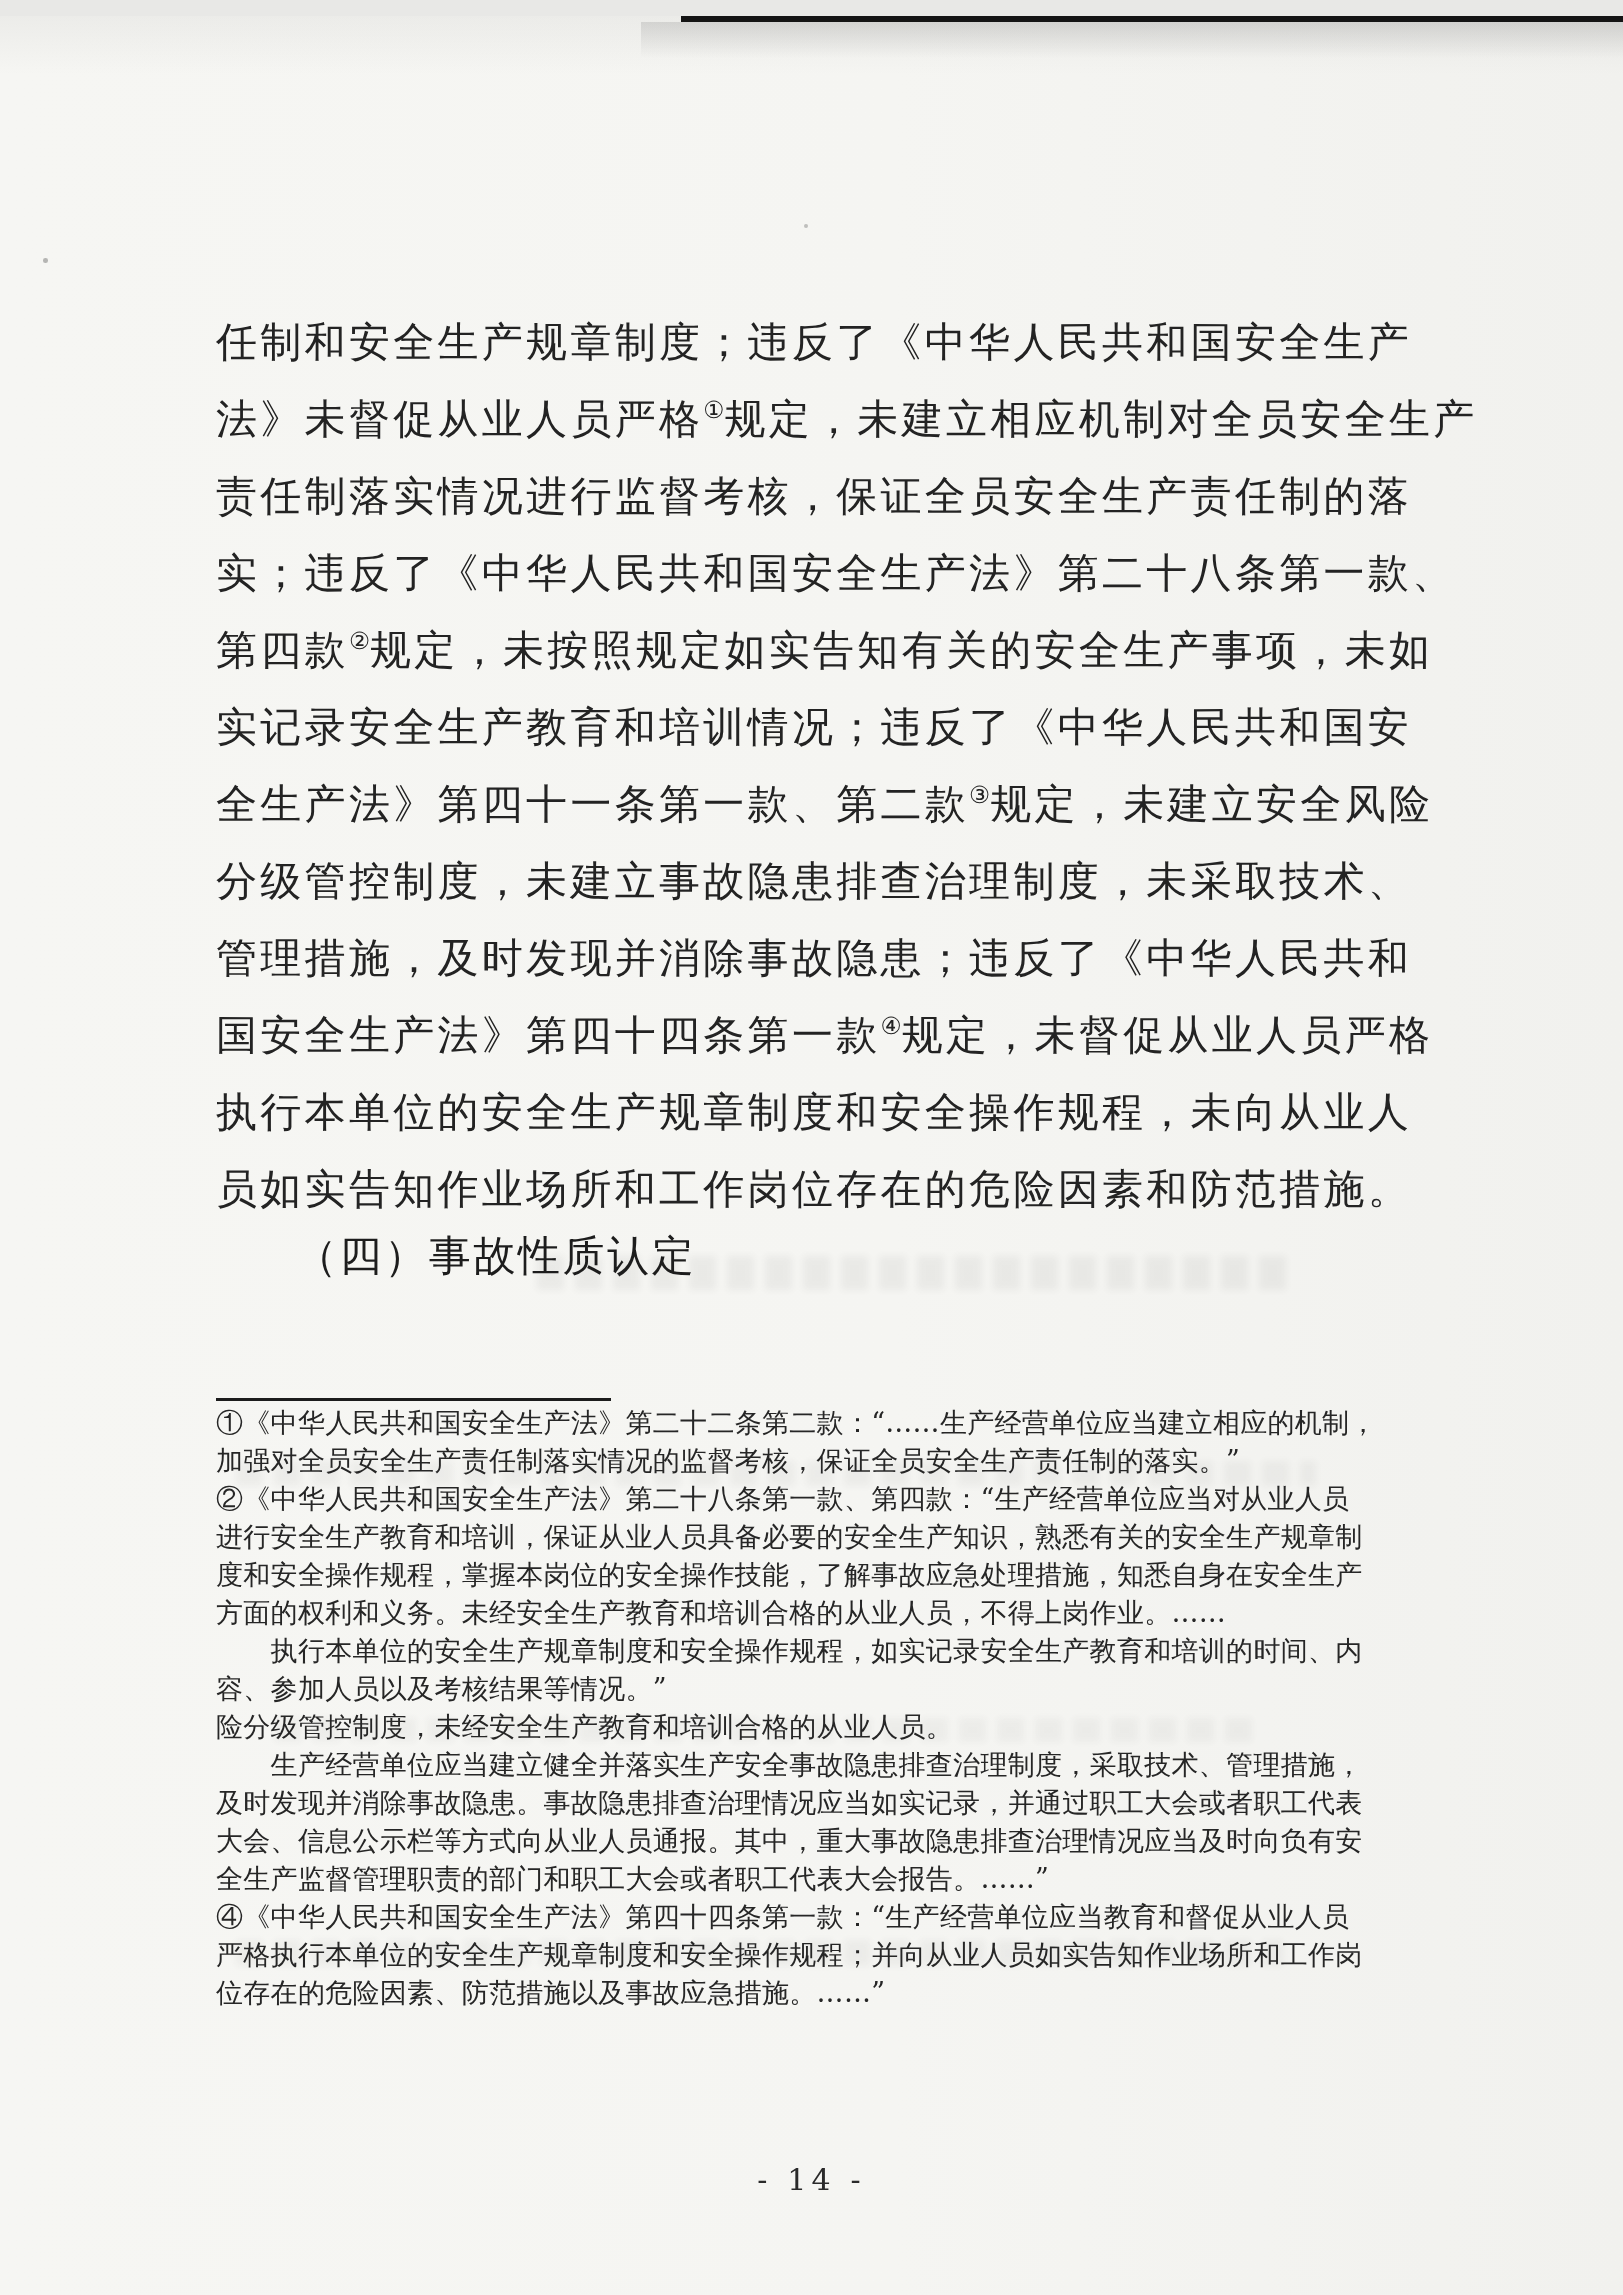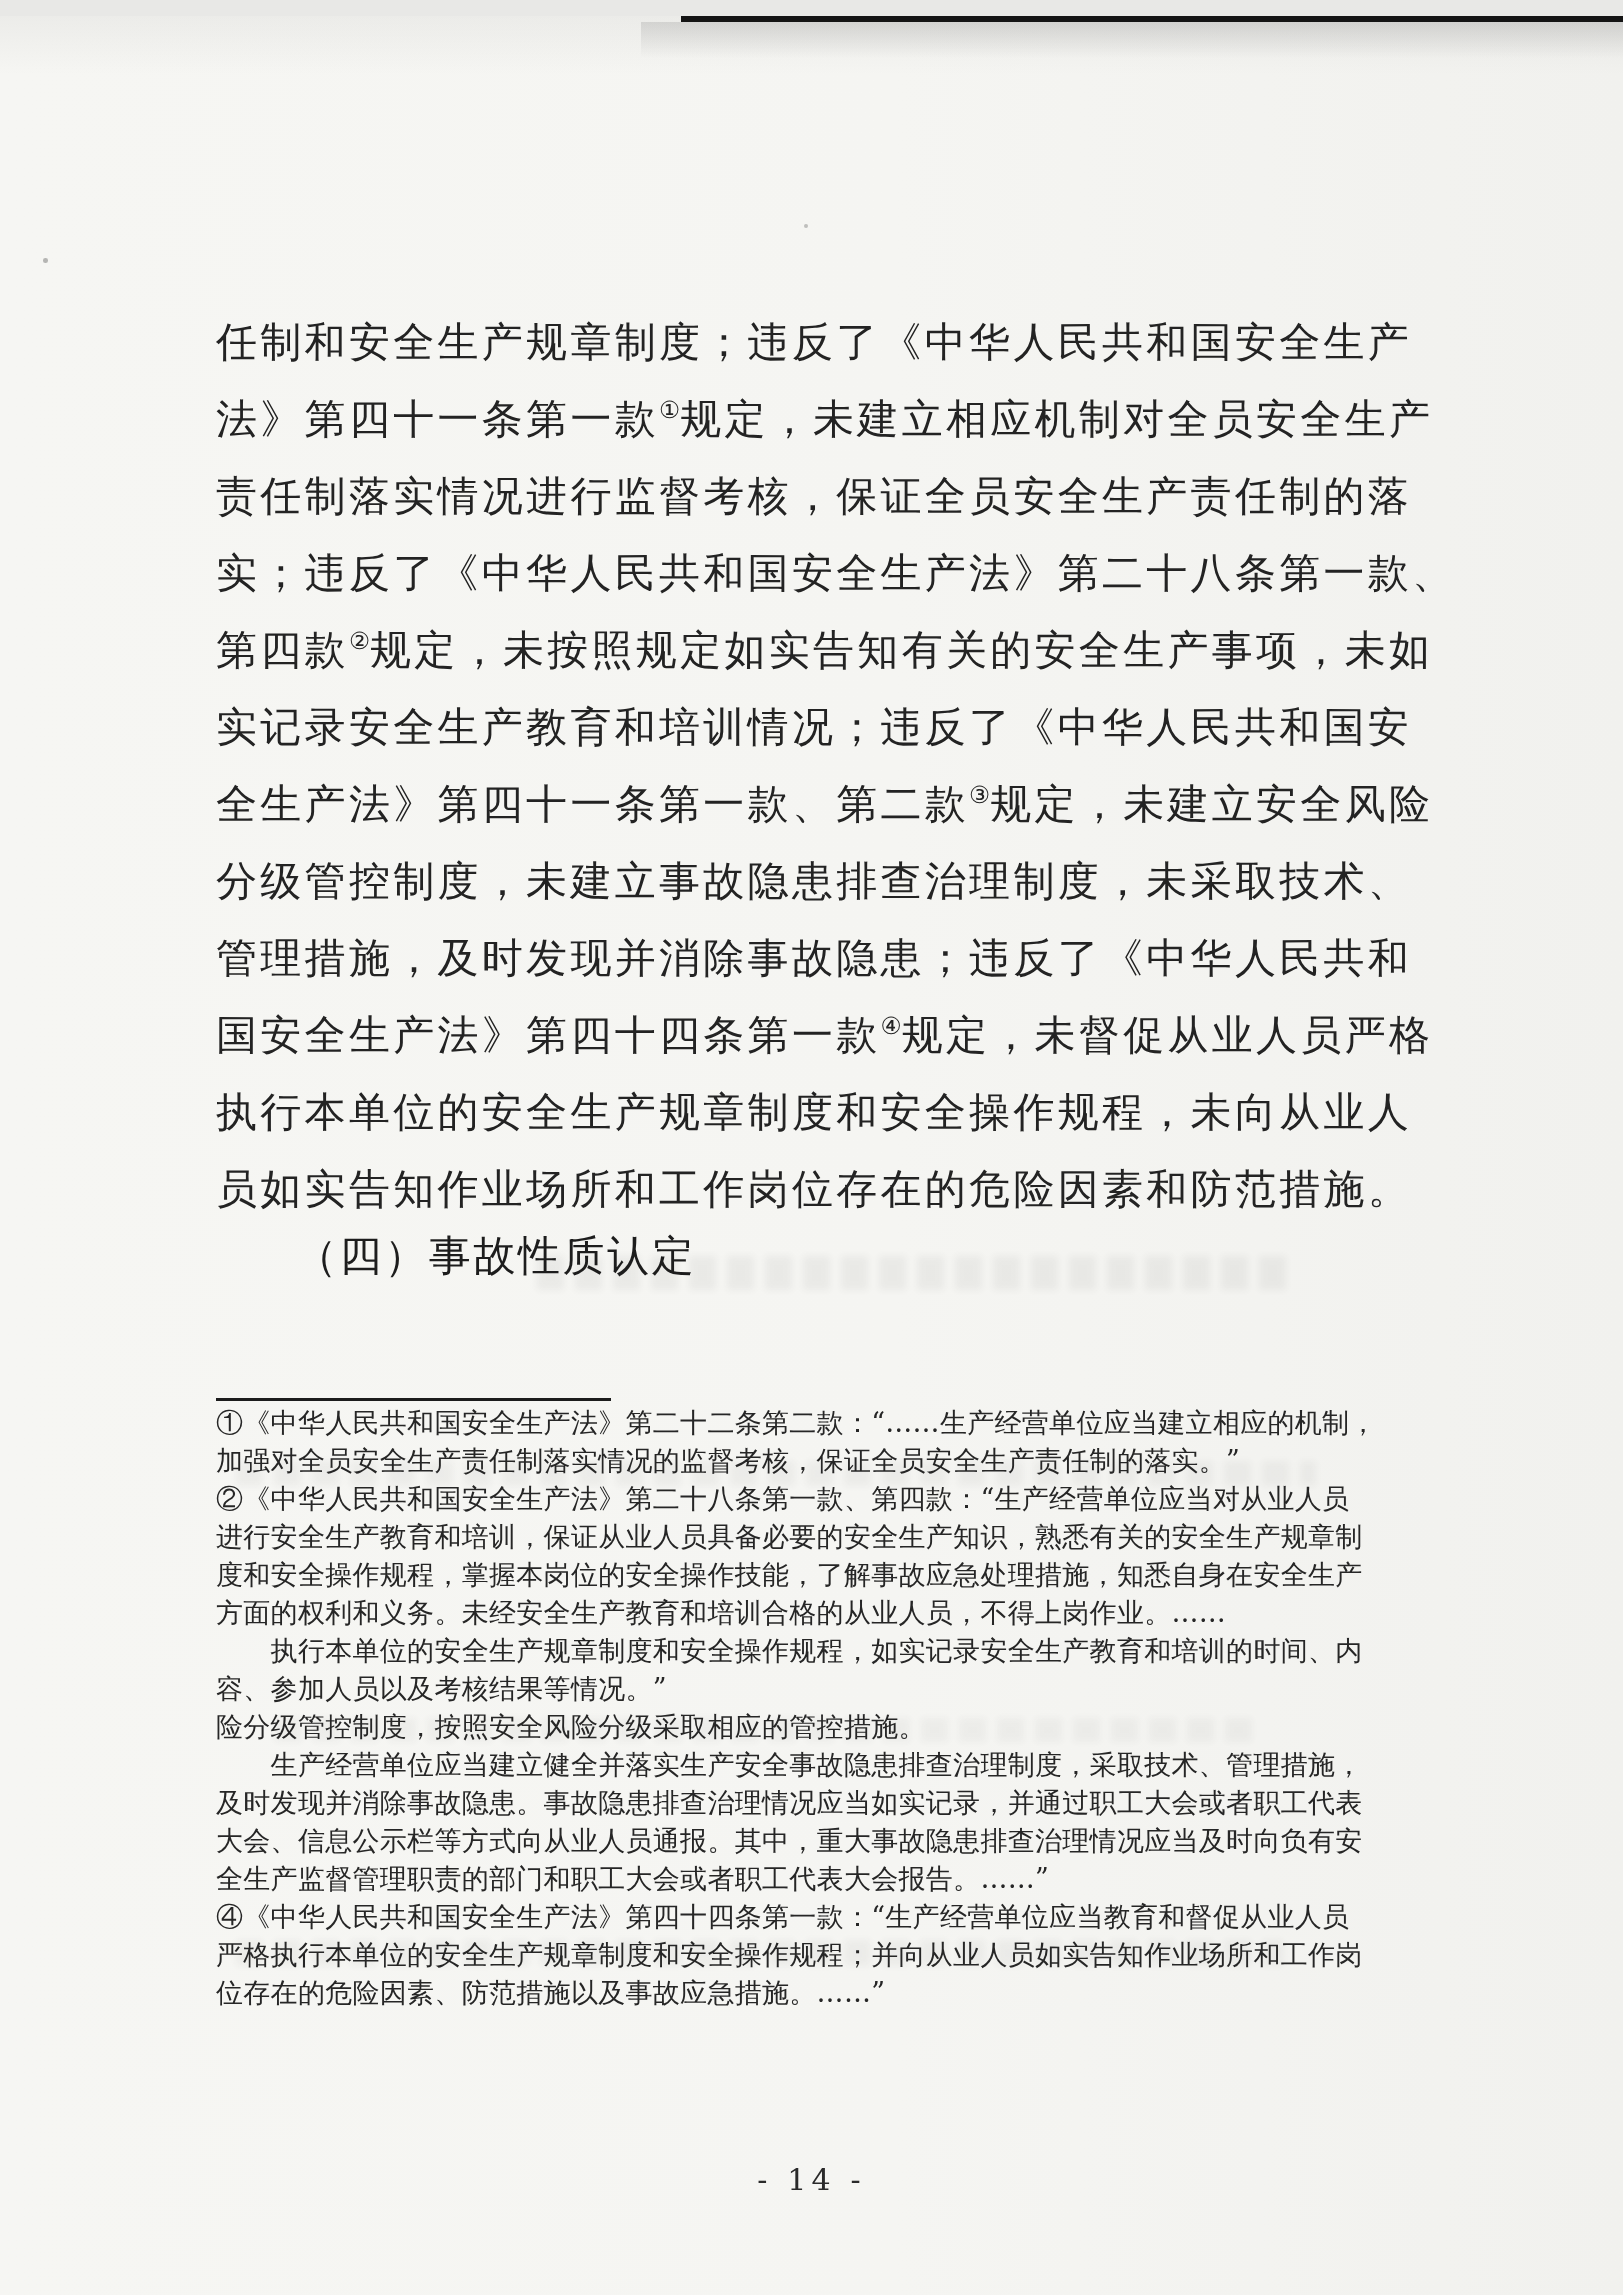--- a/index.html
+++ b/index.html
@@ -134,21 +134,21 @@
   <div class="speck s2"></div>
   <div class="speck s3"></div>
 
   <div class="ghost g1"></div>
   <div class="ghost g2"></div>
   <div class="ghost g3"></div>
   <div class="ghost g4"></div>
 
   <main class="body-text">
       <div class="body-line"><span>任制和安全生产规章制度；违反了《中华人民共和国安全生产</span></div>
-      <div class="body-line"><span>法》第四十一条第一款</span><span class="sup">①</span><span>规定，未建立相应机制对全员安全生产</span></div>
+      <div class="body-line"><span>法》未督促从业人员严格</span><span class="sup">①</span><span>规定，未建立相应机制对全员安全生产</span></div>
       <div class="body-line"><span>责任制落实情况进行监督考核，保证全员安全生产责任制的落</span></div>
       <div class="body-line"><span>实；违反了《中华人民共和国安全生产法》第二十八条第一款、</span></div>
       <div class="body-line"><span>第四款</span><span class="sup">②</span><span>规定，未按照规定如实告知有关的安全生产事项，未如</span></div>
       <div class="body-line"><span>实记录安全生产教育和培训情况；违反了《中华人民共和国安</span></div>
       <div class="body-line"><span>全生产法》第四十一条第一款、第二款</span><span class="sup">③</span><span>规定，未建立安全风险</span></div>
       <div class="body-line"><span>分级管控制度，未建立事故隐患排查治理制度，未采取技术、</span></div>
       <div class="body-line"><span>管理措施，及时发现并消除事故隐患；违反了《中华人民共和</span></div>
       <div class="body-line"><span>国安全生产法》第四十四条第一款</span><span class="sup">④</span><span>规定，未督促从业人员严格</span></div>
       <div class="body-line"><span>执行本单位的安全生产规章制度和安全操作规程，未向从业人</span></div>
       <div class="body-line"><span>员如实告知作业场所和工作岗位存在的危险因素和防范措施。</span></div>
@@ -160,21 +160,21 @@
 
   <section class="footnotes">
       <div class="fn-line">①《中华人民共和国安全生产法》第二十二条第二款：“……生产经营单位应当建立相应的机制，</div>
       <div class="fn-line">加强对全员安全生产责任制落实情况的监督考核，保证全员安全生产责任制的落实。”</div>
       <div class="fn-line">②《中华人民共和国安全生产法》第二十八条第一款、第四款：“生产经营单位应当对从业人员</div>
       <div class="fn-line">进行安全生产教育和培训，保证从业人员具备必要的安全生产知识，熟悉有关的安全生产规章制</div>
       <div class="fn-line">度和安全操作规程，掌握本岗位的安全操作技能，了解事故应急处理措施，知悉自身在安全生产</div>
       <div class="fn-line">方面的权利和义务。未经安全生产教育和培训合格的从业人员，不得上岗作业。……</div>
       <div class="fn-line">　　执行本单位的安全生产规章制度和安全操作规程，如实记录安全生产教育和培训的时间、内</div>
       <div class="fn-line">容、参加人员以及考核结果等情况。”</div>
-      <div class="fn-line">险分级管控制度，按照安全风险分级采取相应的管控措施。</div>
+      <div class="fn-line">险分级管控制度，未经安全生产教育和培训合格的从业人员。</div>
       <div class="fn-line">　　生产经营单位应当建立健全并落实生产安全事故隐患排查治理制度，采取技术、管理措施，</div>
       <div class="fn-line">及时发现并消除事故隐患。事故隐患排查治理情况应当如实记录，并通过职工大会或者职工代表</div>
       <div class="fn-line">大会、信息公示栏等方式向从业人员通报。其中，重大事故隐患排查治理情况应当及时向负有安</div>
       <div class="fn-line">全生产监督管理职责的部门和职工大会或者职工代表大会报告。……”</div>
       <div class="fn-line">④《中华人民共和国安全生产法》第四十四条第一款：“生产经营单位应当教育和督促从业人员</div>
       <div class="fn-line">严格执行本单位的安全生产规章制度和安全操作规程；并向从业人员如实告知作业场所和工作岗</div>
       <div class="fn-line">位存在的危险因素、防范措施以及事故应急措施。……”</div>
     </section>
 
   <div class="page-number">- 14 -</div>

